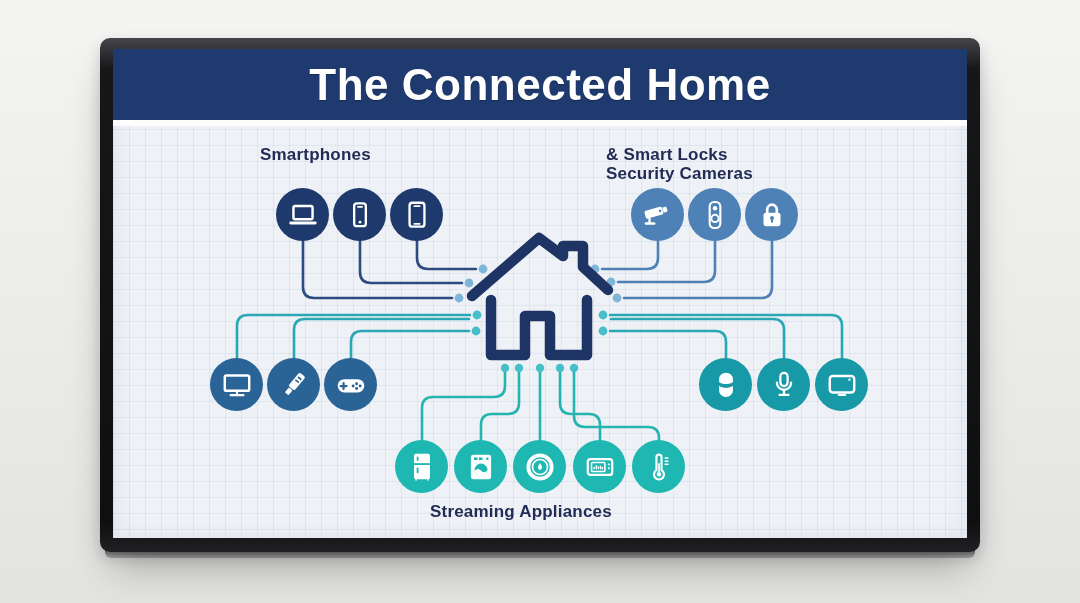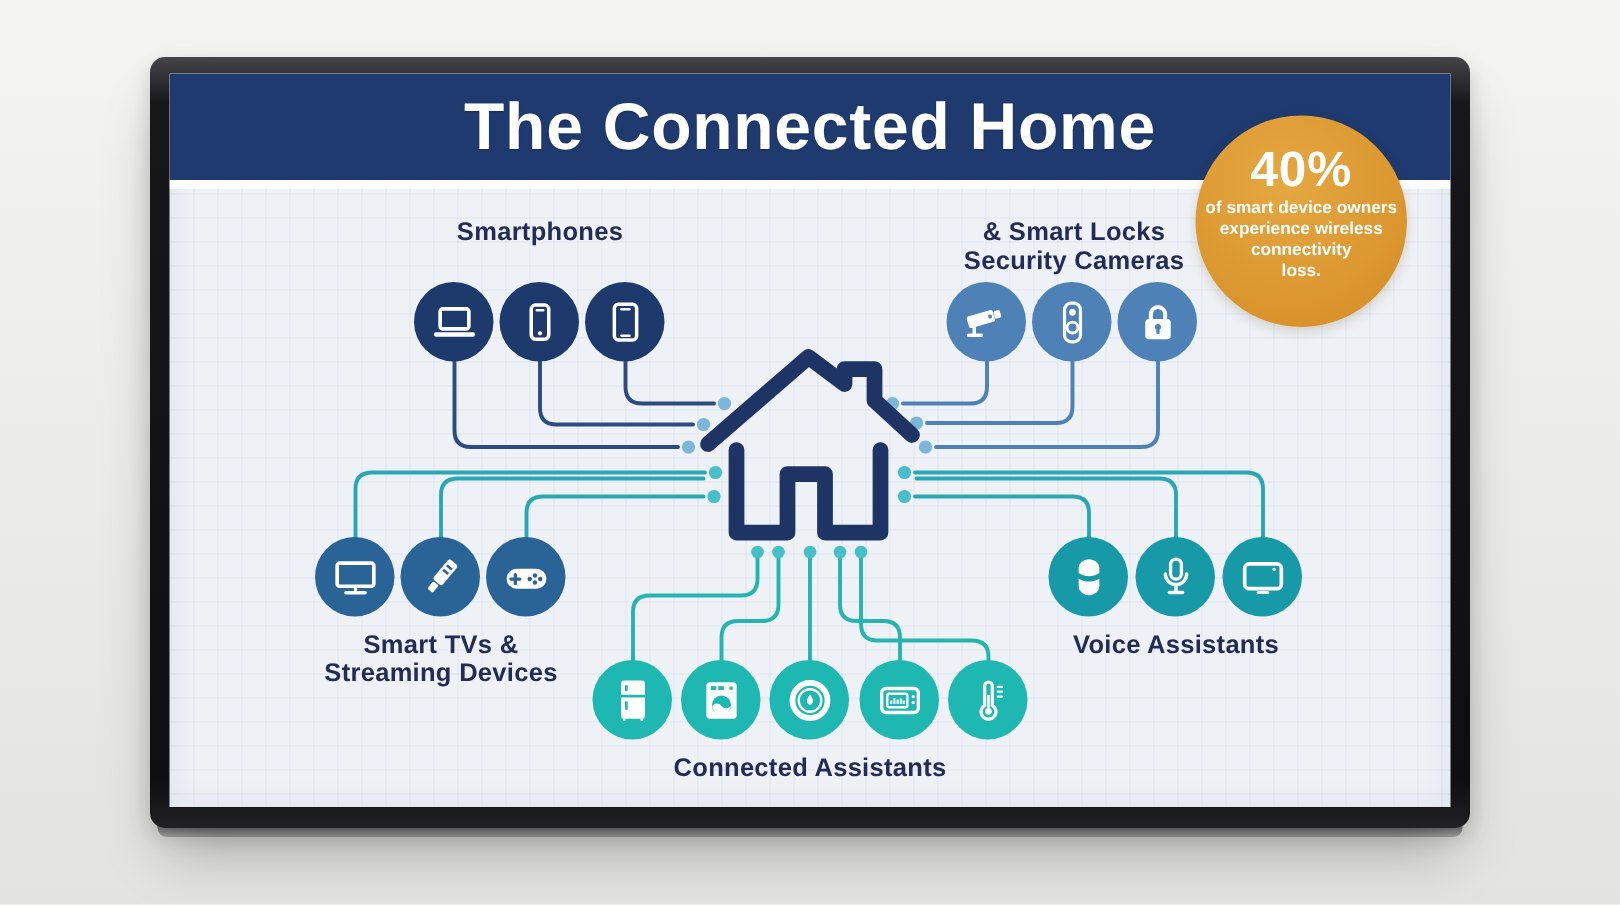--- a/index.html
+++ b/index.html
@@ -55,21 +55,21 @@
   .circle{
     position:absolute;width:53px;height:53px;border-radius:50%;z-index:2;
     display:flex;align-items:center;justify-content:center;
   }
   .c-navy{background:#1e3a6d;}
   .c-steel{background:#4e81b5;}
   .c-blue{background:#2a6496;}
   .c-teal{background:#1799a8;}
   .c-bright{background:#1eb7b1;}
   .glabel{
-    position:absolute;z-index:2;text-align:center;color:#222c54;
+    position:absolute;z-index:2;text-align:left;color:#222c54;
     font-size:17px;font-weight:700;line-height:19px;letter-spacing:.2px;
   }
 </style>
 </head>
 <body>
 
 <div class="tv">
   <div class="screen">
 
     <div class="header">
@@ -178,24 +178,20 @@
     </div>
     <div class="circle c-steel" style="left:632px;top:139px">
       <svg width="34" height="34" viewBox="0 0 32 32">
         <path d="M11.5 14 V10.8 a4.5 4.5 0 0 1 9 0 V14" fill="none" stroke="#fff" stroke-width="2.5"></path>
         <rect x="8" y="13.8" width="16" height="12.7" rx="2.4" fill="#fff"></rect>
         <circle cx="16" cy="18.8" r="1.9" fill="#4e81b5"></circle>
         <rect x="15" y="19.6" width="2" height="3.8" rx="1" fill="#4e81b5"></rect>
       </svg>
     </div>
 
-    <div class="glabel" style="left:81px;top:371px;width:200px">
-      <div>Smart TVs &amp;</div>
-      <div>Streaming Devices</div>
-    </div>
     <div class="circle c-blue" style="left:97px;top:309px">
       <svg width="34" height="34" viewBox="0 0 32 32">
         <rect x="4.5" y="7" width="23" height="14.5" rx="1.6" fill="none" stroke="#fff" stroke-width="2.3"></rect>
         <path d="M16 21.5 V24" stroke="#fff" stroke-width="2" stroke-linecap="round"></path>
         <path d="M10 25.5 H22" stroke="#fff" stroke-width="2.2" stroke-linecap="round"></path>
       </svg>
     </div>
     <div class="circle c-blue" style="left:154px;top:309px">
       <svg width="34" height="34" viewBox="0 0 32 32">
         <g transform="rotate(40 16 16)">
@@ -210,23 +206,20 @@
       <svg width="34" height="34" viewBox="0 0 32 32">
         <rect x="3.5" y="10.5" width="25" height="12.5" rx="6.2" fill="#fff"></rect>
         <path d="M9 14.2 v5.6 M6.2 17 h5.6" stroke="#2a6496" stroke-width="2.1" stroke-linecap="round"></path>
         <circle cx="21.3" cy="14.8" r="1.4" fill="#2a6496"></circle>
         <circle cx="24.6" cy="17" r="1.4" fill="#2a6496"></circle>
         <circle cx="21.3" cy="19.2" r="1.4" fill="#2a6496"></circle>
         <circle cx="18" cy="17" r="1.4" fill="#2a6496"></circle>
       </svg>
     </div>
 
-    <div class="glabel" style="left:561px;top:371px;width:220px">
-      <div>Voice Assistants</div>
-    </div>
     <div class="circle c-teal" style="left:586px;top:309px">
       <svg width="34" height="34" viewBox="0 0 32 32">
         <path d="M9.5 10 a6.5 5.5 0 0 1 13 0 v3.2 c-3 2.6 -10 2.6 -13 0 Z" fill="#fff"></path>
         <path d="M9.5 16.6 c3 2.6 10 2.6 13 0 V21.3 a6.5 5.9 0 0 1 -13 0 Z" fill="#fff"></path>
       </svg>
     </div>
     <div class="circle c-teal" style="left:644px;top:309px">
       <svg width="34" height="34" viewBox="0 0 32 32">
         <rect x="12.6" y="4.5" width="6.8" height="12.5" rx="3.4" fill="none" stroke="#fff" stroke-width="2.1"></rect>
         <path d="M9.3 13.8 a6.7 6.7 0 0 0 13.4 0" fill="none" stroke="#fff" stroke-width="2.1" stroke-linecap="round"></path>
@@ -236,21 +229,21 @@
     </div>
     <div class="circle c-teal" style="left:702px;top:309px">
       <svg width="34" height="34" viewBox="0 0 32 32">
         <rect x="4.5" y="7.5" width="23" height="15.5" rx="2.8" fill="none" stroke="#fff" stroke-width="2.3"></rect>
         <circle cx="23" cy="11" r="1.1" fill="#fff"></circle>
         <path d="M13 25.4 h6" stroke="#fff" stroke-width="2" stroke-linecap="round"></path>
       </svg>
     </div>
 
     <div class="glabel" style="left:317px;top:453px;width:220px">
-      <div>Connected Assistants</div>
+      <div>Streaming Appliances</div>
     </div>
     <div class="circle c-bright" style="left:282px;top:391px">
       <svg width="34" height="34" viewBox="0 0 32 32">
         <rect x="8.5" y="3.5" width="15" height="24" rx="1.8" fill="#fff"></rect>
         <rect x="8.5" y="12.4" width="15" height="1.7" fill="#1eb7b1"></rect>
         <rect x="11" y="6.2" width="1.7" height="4" rx="0.8" fill="#1eb7b1"></rect>
         <rect x="11" y="16.4" width="1.7" height="5.5" rx="0.8" fill="#1eb7b1"></rect>
         <path d="M10.5 27.5 v1.2 M21.5 27.5 v1.2" stroke="#fff" stroke-width="1.6"></path>
       </svg>
     </div>
@@ -282,22 +275,15 @@
     </div>
     <div class="circle c-bright" style="left:519px;top:391px">
       <svg width="34" height="34" viewBox="0 0 32 32">
         <path d="M13.6 6.8 a2.4 2.4 0 0 1 4.8 0 V19 a4.7 4.7 0 1 1 -4.8 0 Z" fill="none" stroke="#fff" stroke-width="2"></path>
         <circle cx="16" cy="22.8" r="2.1" fill="#fff"></circle>
         <path d="M16 21 V12.5" stroke="#fff" stroke-width="1.6"></path>
         <path d="M21.8 7.5 h2.6 M21.8 10.5 h2.6 M21.8 13.5 h2.6" stroke="#fff" stroke-width="1.4" stroke-linecap="round"></path>
       </svg>
     </div>
 
-    <div class="badge">
-      <div class="value">40%</div>
-      <div class="line">of smart device owners</div>
-      <div class="line">experience wireless</div>
-      <div class="line">connectivity</div>
-      <div class="line">loss.</div>
-    </div>
 
   </div>
 </div>
 
 </body></html>

